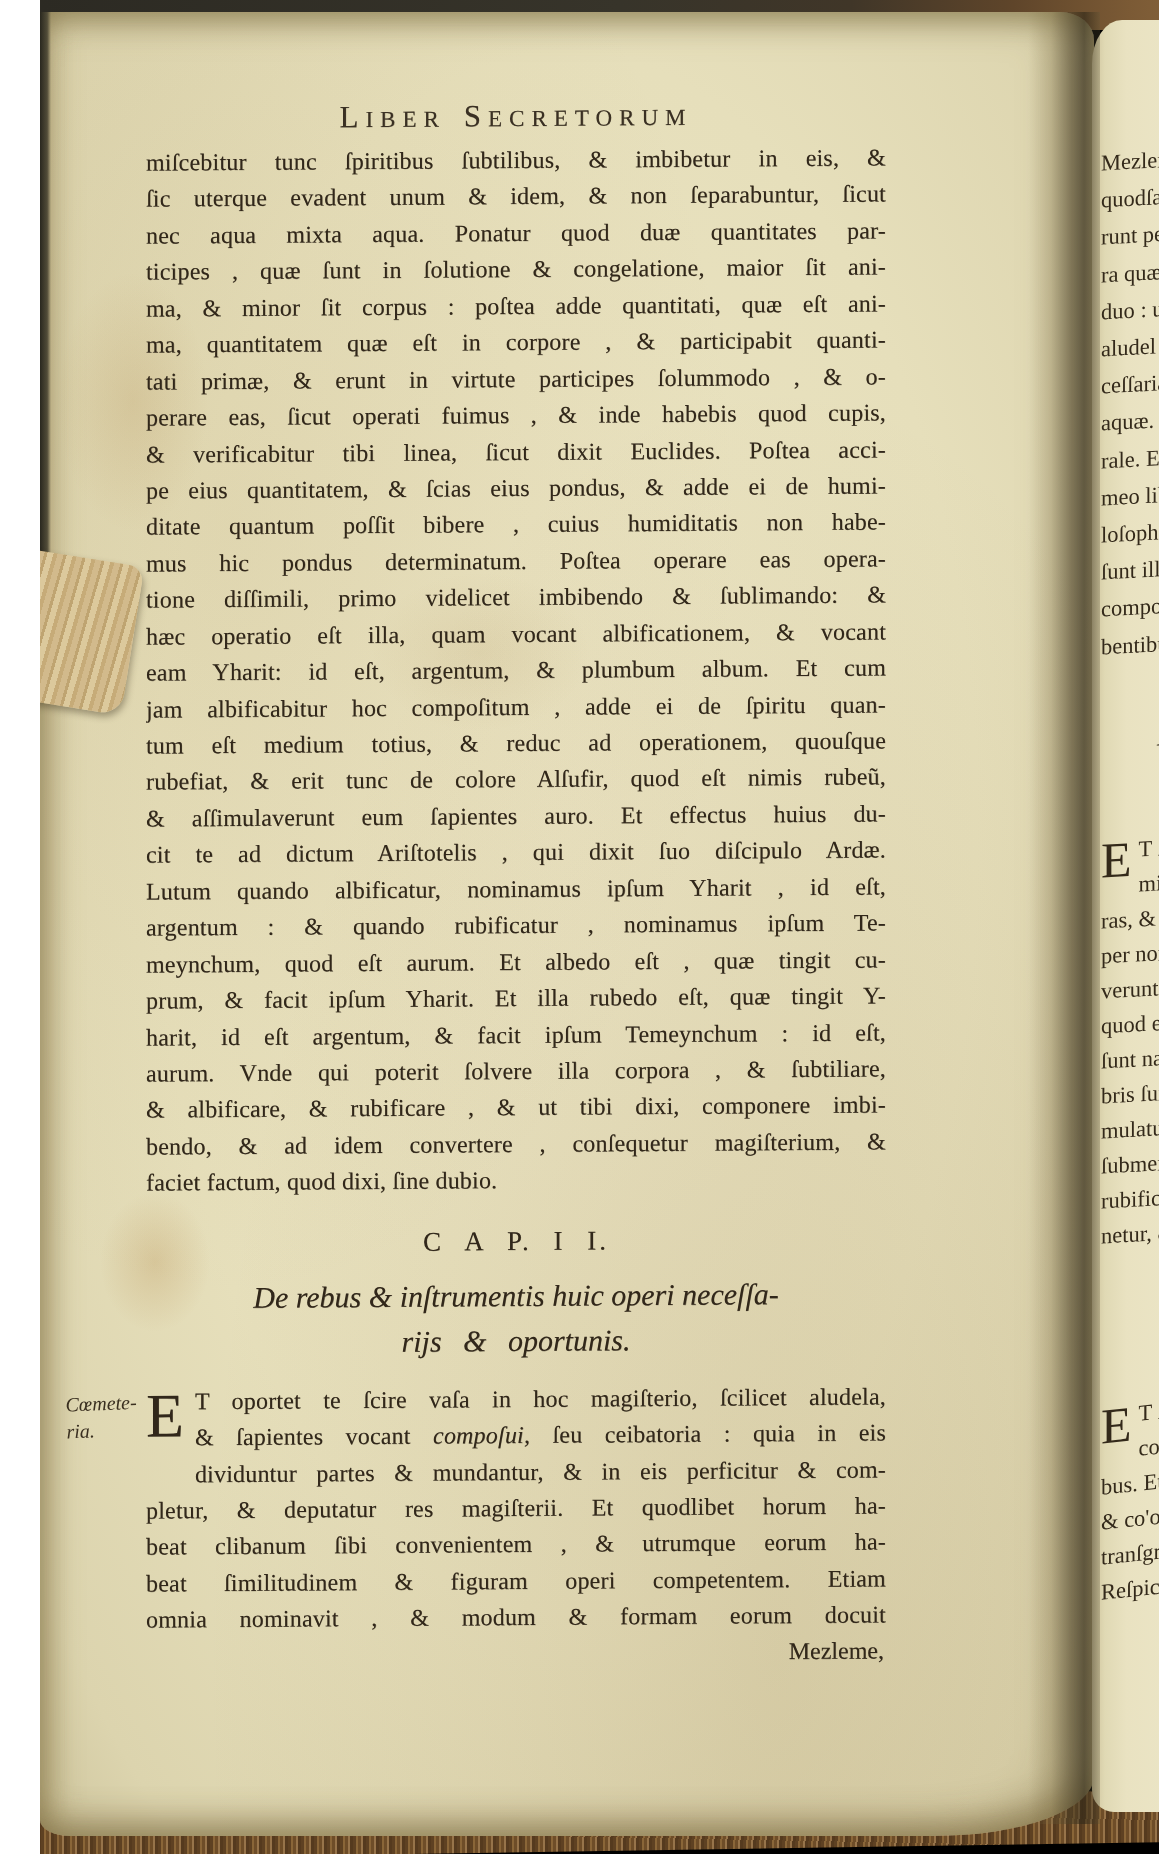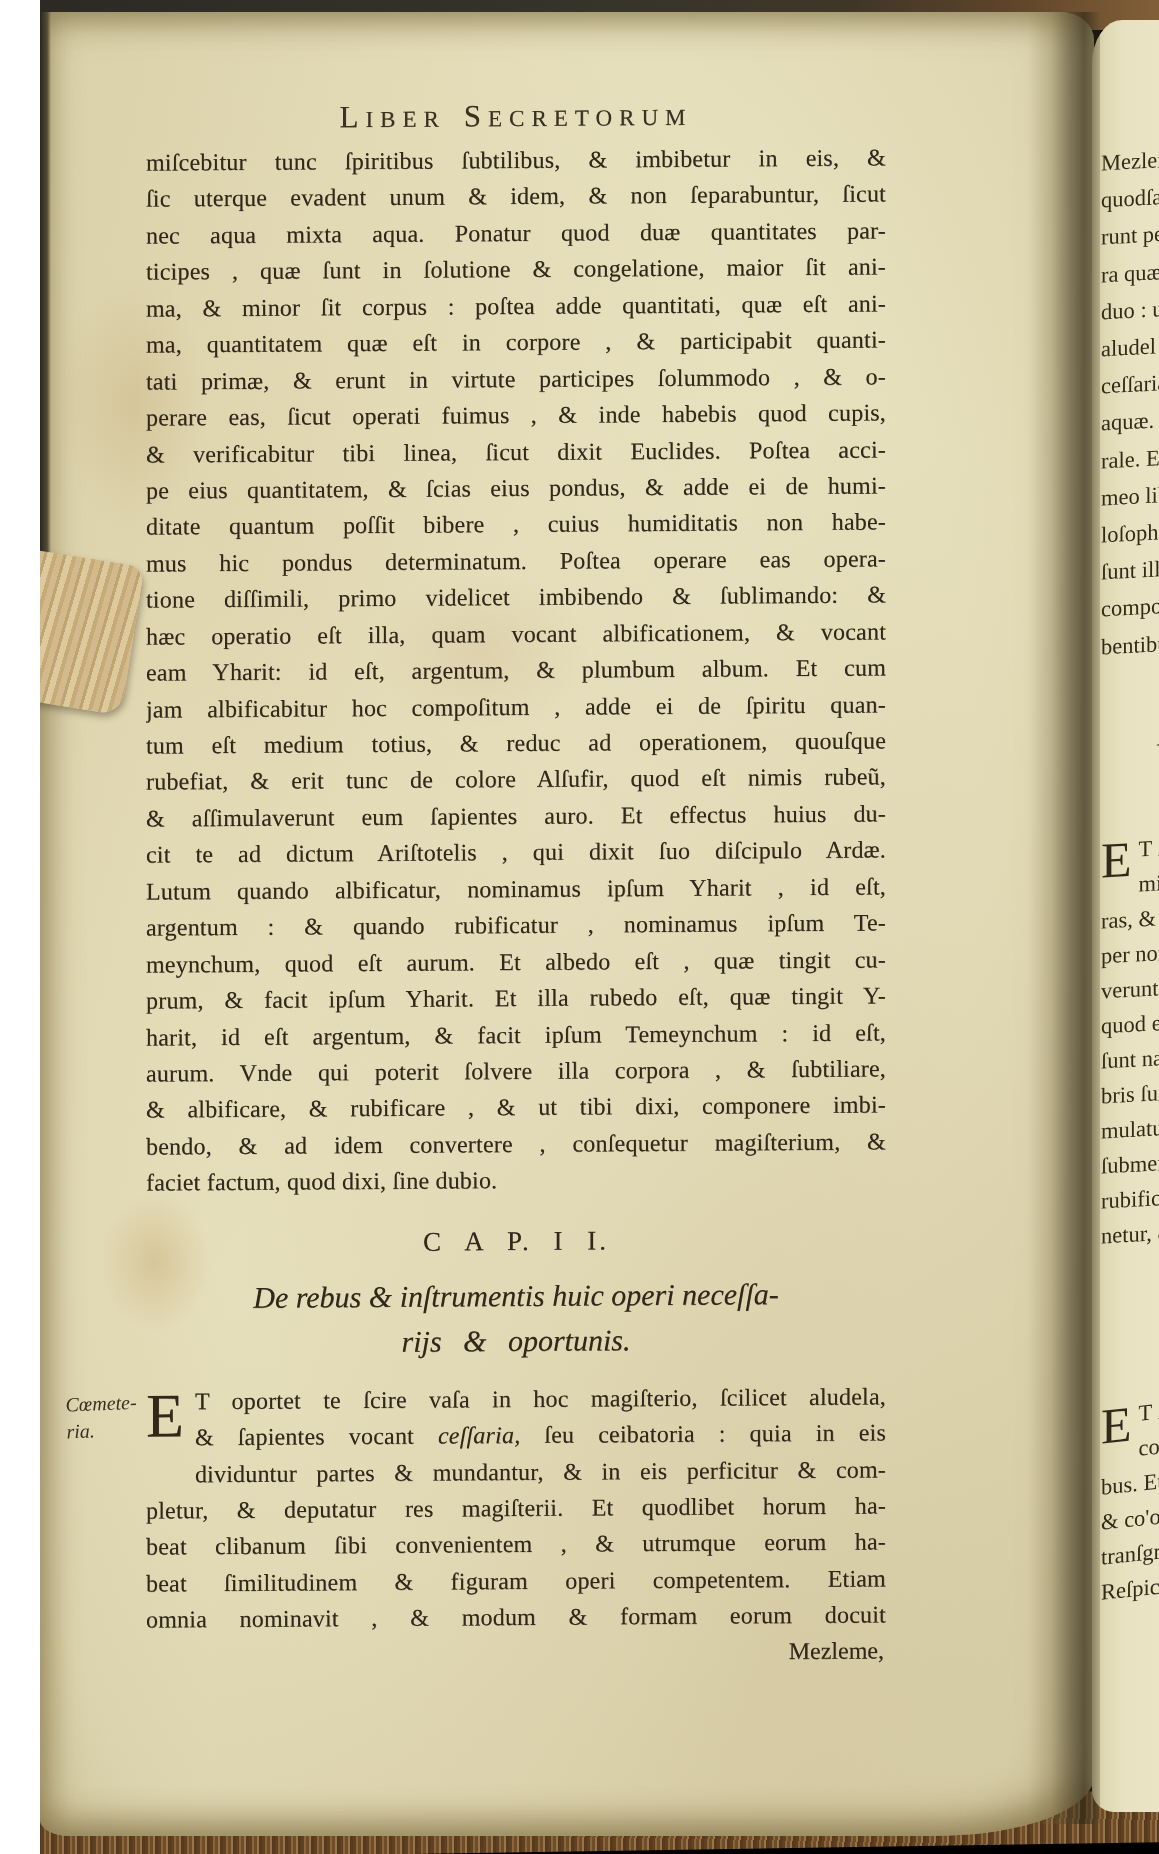--- a/index.html
+++ b/index.html
@@ -131,21 +131,21 @@
           <div class="line">faciet factum, quod dixi, ſine dubio.</div>
         </div>
 
       <div class="cap-label">C A P. I I.</div>
       <div class="chap-h1">De rebus &amp; inſtrumentis huic operi neceſſa-</div>
       <div class="chap-h2">rijs &amp; oportunis.</div>
 
       <div class="para2">
         <div class="dropcap">E</div>
         <div class="line">T oportet te ſcire vaſa in hoc magiſterio, ſcilicet aludela,</div>
-        <div class="line"><span>&amp; ſapientes vocant </span><span style="font-style:italic">ceſſaria,</span><span> ſeu ceibatoria : quia in eis</span></div>
+        <div class="line"><span>&amp; ſapientes vocant </span><span style="font-style:italic">compoſui,</span><span> ſeu ceibatoria : quia in eis</span></div>
         <div>
             <div class="line">dividuntur partes &amp; mundantur, &amp; in eis perficitur &amp; com-</div>
             <div class="line">pletur, &amp; deputatur res magiſterii. Et quodlibet horum ha-</div>
             <div class="line">beat clibanum ſibi convenientem , &amp; utrumque eorum ha-</div>
             <div class="line">beat ſimilitudinem &amp; figuram operi competentem. Etiam</div>
             <div class="line">omnia nominavit , &amp; modum &amp; formam eorum docuit</div>
           </div>
         <div class="catchword">Mezleme,</div>
       </div>
 

